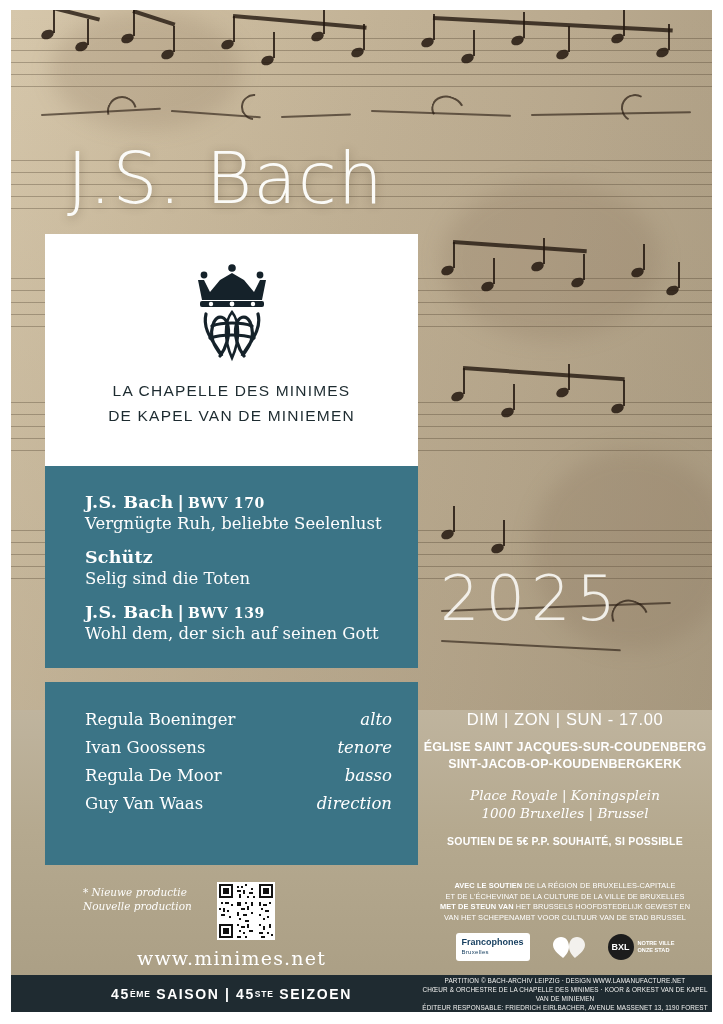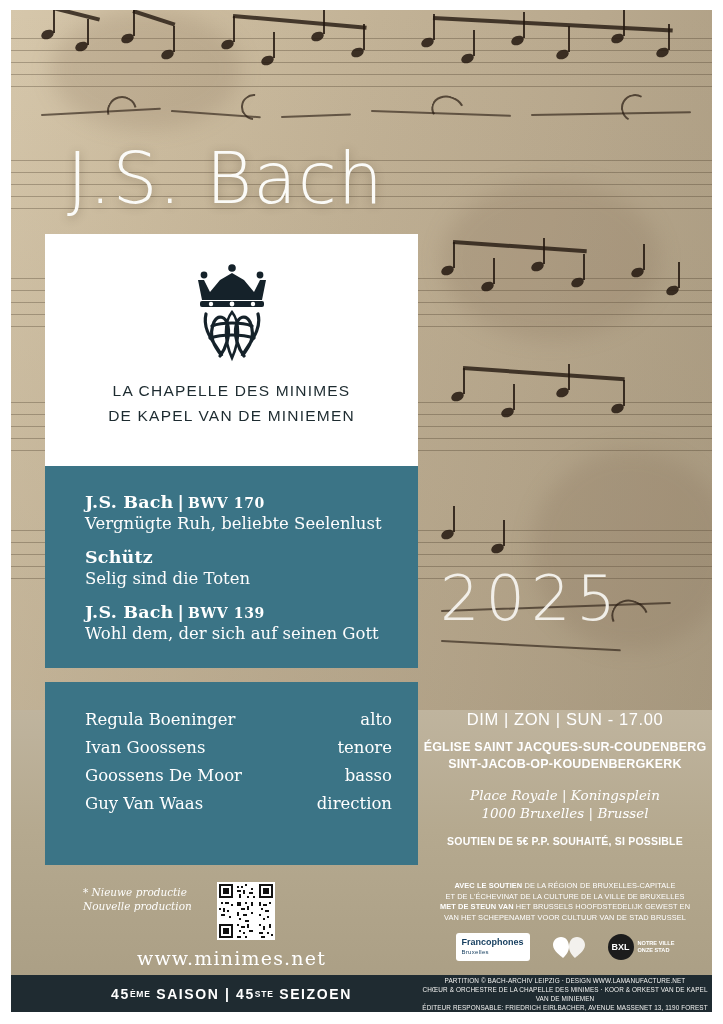--- a/index.html
+++ b/index.html
@@ -224,20 +224,21 @@
     align-items: baseline;
     margin-bottom: 9px;
   }
   .performer-name {
     font-family: "DejaVu Serif", serif;
     font-size: 16.5px;
   }
   .performer-role {
     font-family: "DejaVu Serif", serif;
     font-size: 16.5px;
+    font-style: italic;
   }
 
   
   .venue-panel {
     position: absolute;
     left: 407px;
     top: 672px;
     width: 294px;
     height: 183px;
     color: #ffffff;
@@ -606,21 +607,21 @@
     <div class="performers-block">
       <div class="performer-row">
         <span class="performer-name">Regula Boeninger</span>
         <span class="performer-role">alto</span>
       </div>
       <div class="performer-row">
         <span class="performer-name">Ivan Goossens</span>
         <span class="performer-role">tenore</span>
       </div>
       <div class="performer-row">
-        <span class="performer-name">Goossens De Moor</span>
+        <span class="performer-name">Regula De Moor</span>
         <span class="performer-role">basso</span>
       </div>
       <div class="performer-row">
         <span class="performer-name">Guy Van Waas</span>
         <span class="performer-role">direction</span>
       </div>
     </div>
 
     <div class="venue-panel">
       <div class="venue-time">DIM | ZON | SUN - 17.00</div>

